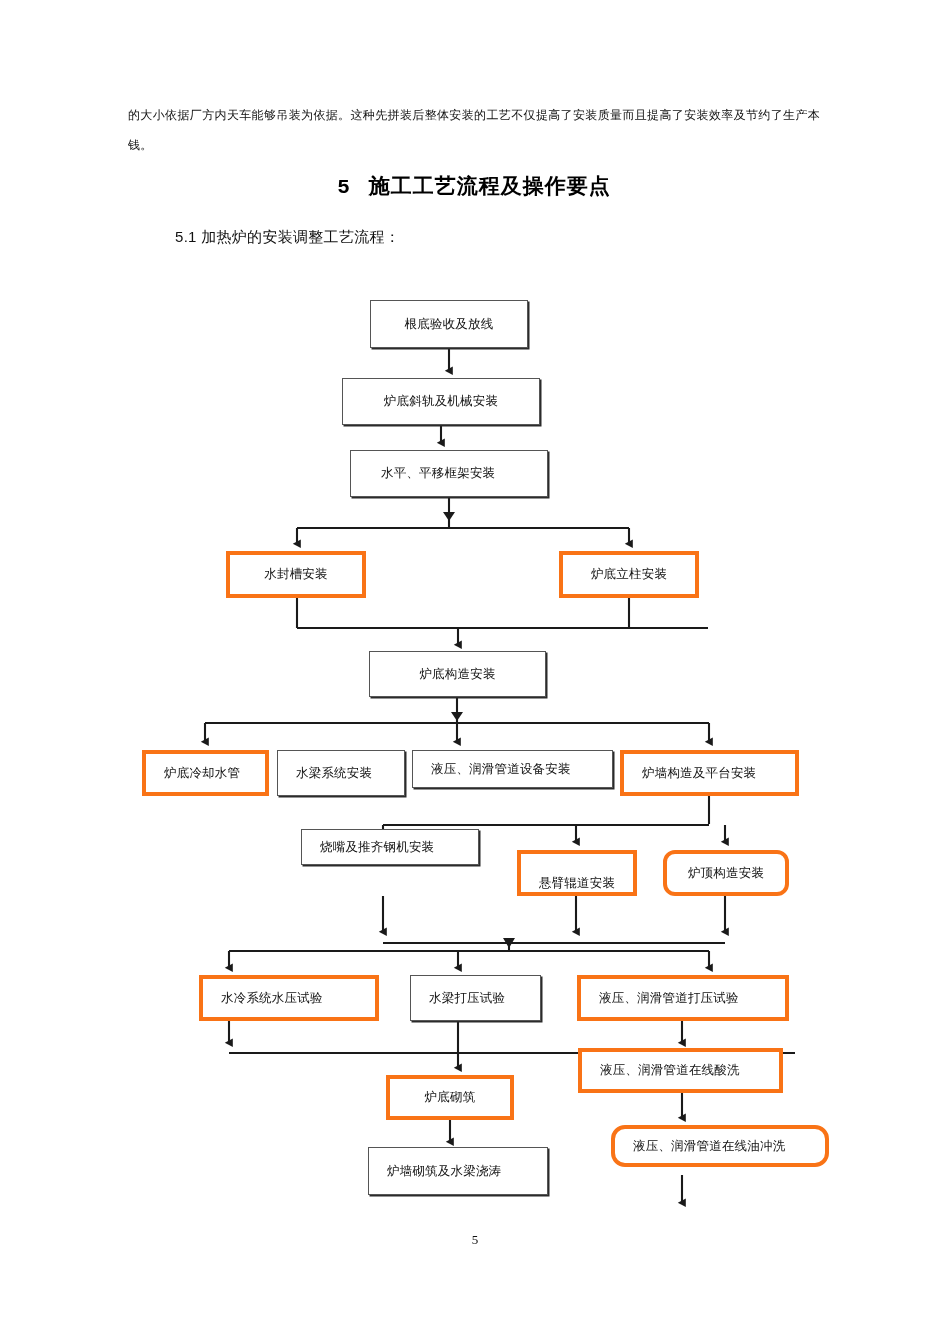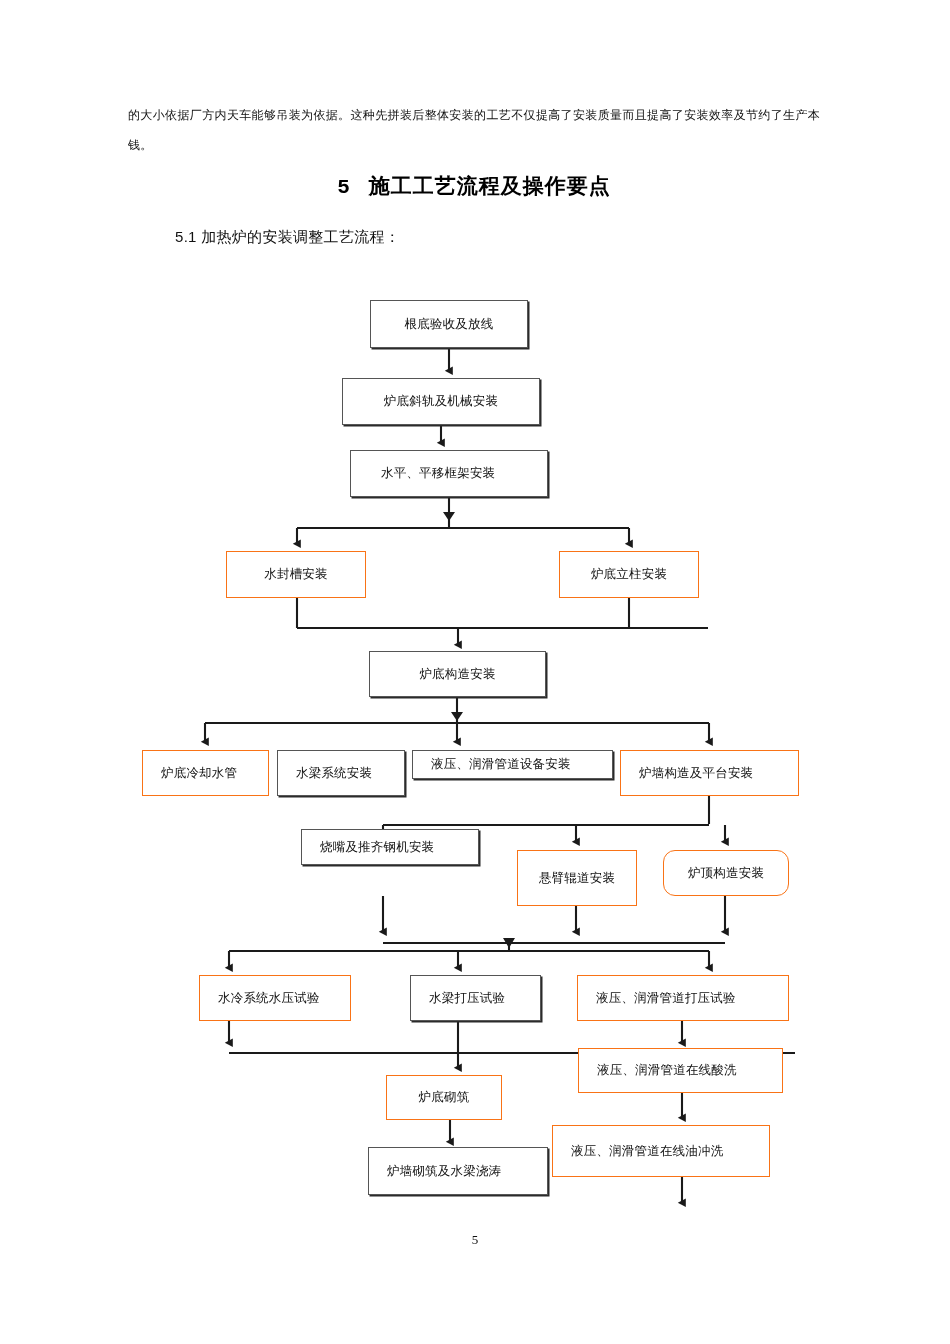--- a/index.html
+++ b/index.html
@@ -72,21 +72,21 @@
   #flow {
     position: absolute;
     left: 0; top: 0;
     width: 950px;
     height: 1344px;
   }
   .node {
     position: absolute;
     box-sizing: border-box;
     background: #ffffff;
-    border: 1px solid #f97316;
+    border: 4px solid #f97316;
     display: flex;
     align-items: center;
   }
   .node.thick { border: 1px solid #555; box-shadow: 1.5px 1.5px 0 0 #2b2b2b; }
   .node .lbl {
     font-family: Liberation Mono, monospace;
     font-size: 12.5px;
     color: #111;
     padding-left: 18px;
     letter-spacing: 0.2px;
@@ -202,61 +202,61 @@
     </div>
 
     <div class="node" style="left:142px; top:750px; width:127px; height:46px;">
       <span class="lbl">炉底冷却水管</span>
     </div>
 
     <div class="node thick" style="left:277px; top:750px; width:128px; height:46px;">
       <span class="lbl">水梁系统安装</span>
     </div>
 
-    <div class="node thick" style="left:412px; top:750px; width:201px; height:29px;">
+    <div class="node thick" style="left:412px; top:750px; width:201px; height:38px;">
       <span class="lbl">液压、润滑管道设备安装</span>
     </div>
 
     <div class="node" style="left:620px; top:750px; width:179px; height:46px;">
       <span class="lbl">炉墙构造及平台安装</span>
     </div>
 
     <div class="node thick" style="left:301px; top:829px; width:178px; height:36px;">
       <span class="lbl">烧嘴及推齐钢机安装</span>
     </div>
 
-    <div class="node center" style="left:517px; top:850px; width:120px; height:56px;">
+    <div class="node center" style="left:517px; top:850px; width:120px; height:46px;align-items:flex-end;">
       <span class="lbl">悬臂辊道安装</span>
     </div>
 
     <div class="node center" style="left:663px; top:850px; width:126px; height:46px;border-radius:12px;">
       <span class="lbl">炉顶构造安装</span>
     </div>
 
-    <div class="node" style="left:199px; top:975px; width:152px; height:46px;">
+    <div class="node" style="left:199px; top:975px; width:180px; height:46px;">
       <span class="lbl">水冷系统水压试验</span>
     </div>
 
     <div class="node thick" style="left:410px; top:975px; width:131px; height:46px;">
       <span class="lbl">水梁打压试验</span>
     </div>
 
     <div class="node" style="left:577px; top:975px; width:212px; height:46px;">
       <span class="lbl">液压、润滑管道打压试验</span>
     </div>
 
     <div class="node" style="left:578px; top:1048px; width:205px; height:45px;">
       <span class="lbl">液压、润滑管道在线酸洗</span>
     </div>
 
-    <div class="node center" style="left:386px; top:1075px; width:116px; height:45px;">
+    <div class="node center" style="left:386px; top:1075px; width:128px; height:45px;">
       <span class="lbl">炉底砌筑</span>
     </div>
 
-    <div class="node" style="left:552px; top:1125px; width:218px; height:52px;">
+    <div class="node" style="left:611px; top:1125px; width:218px; height:42px;border-radius:14px;">
       <span class="lbl">液压、润滑管道在线油冲洗</span>
     </div>
 
     <div class="node thick" style="left:368px; top:1147px; width:180px; height:48px;">
       <span class="lbl">炉墙砌筑及水梁浇涛</span>
     </div>
 
   </div>
 
   <div class="page-number">5</div>

